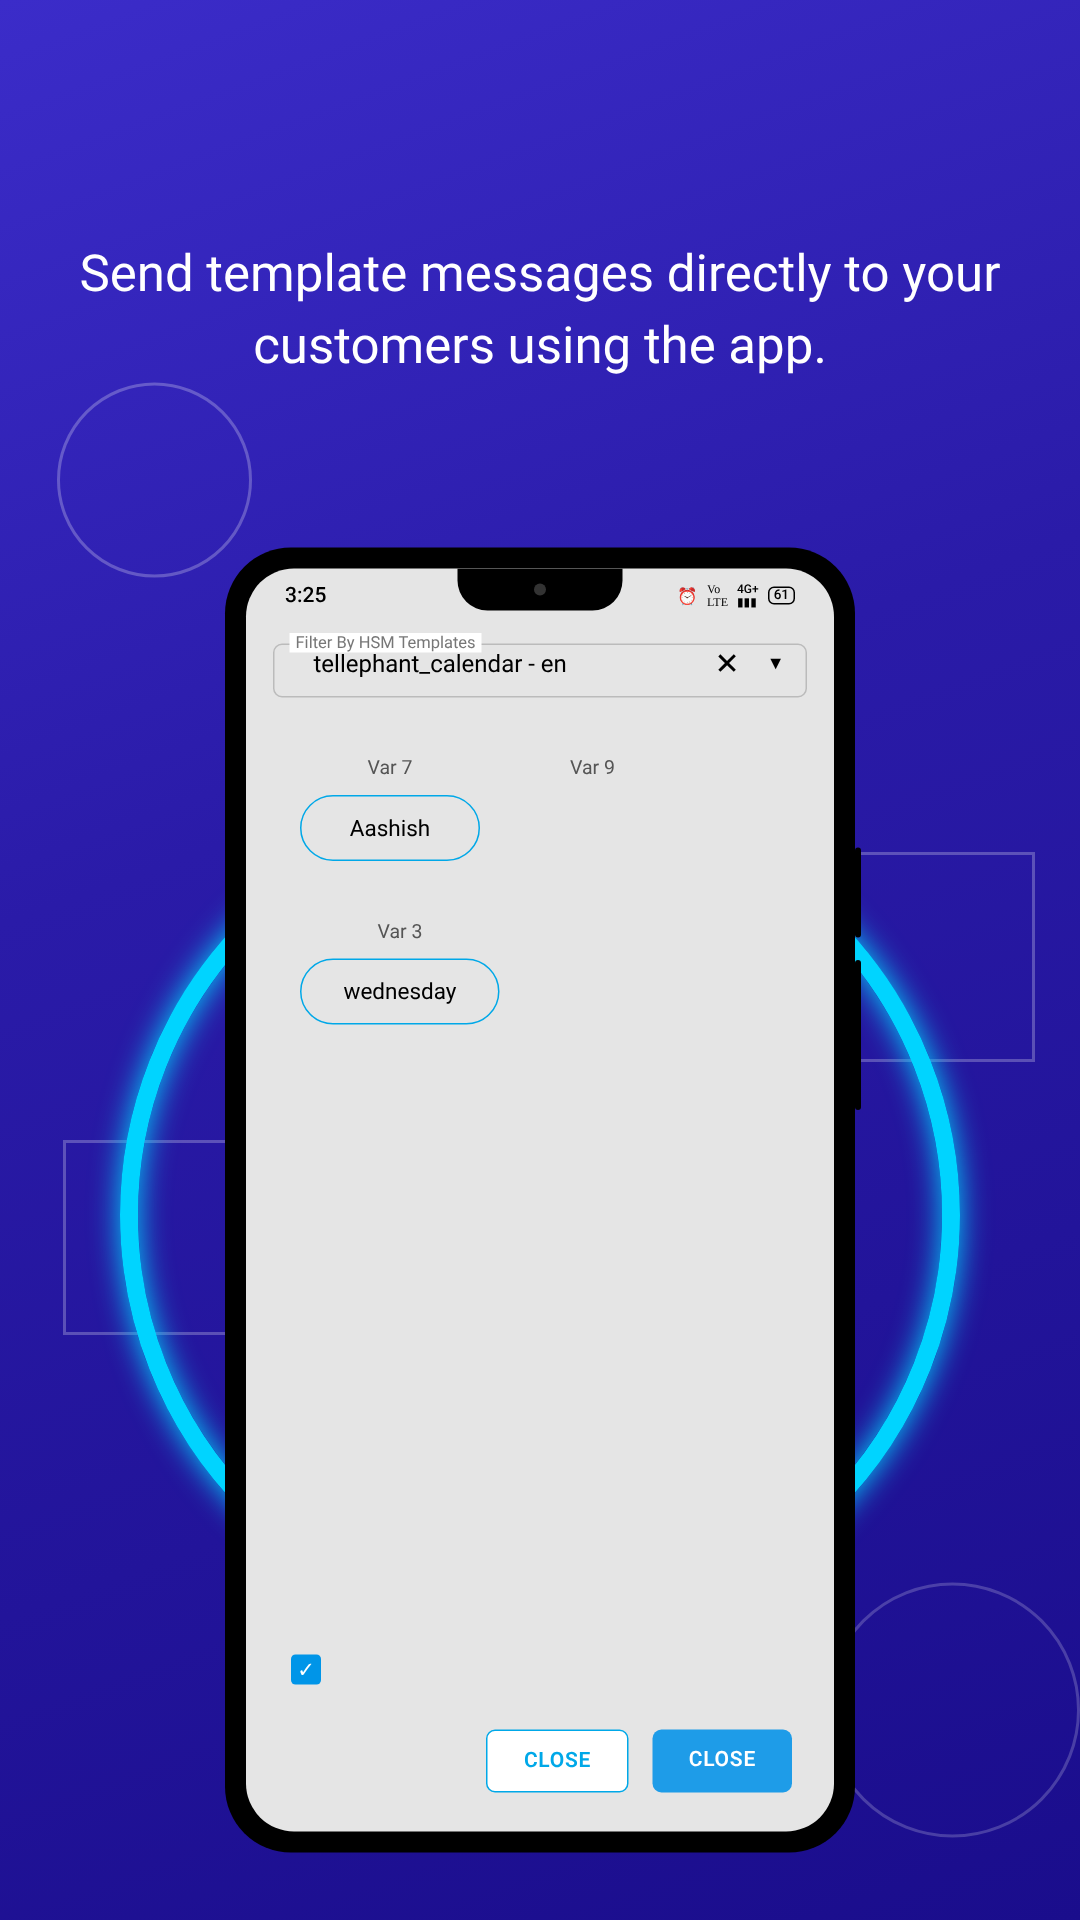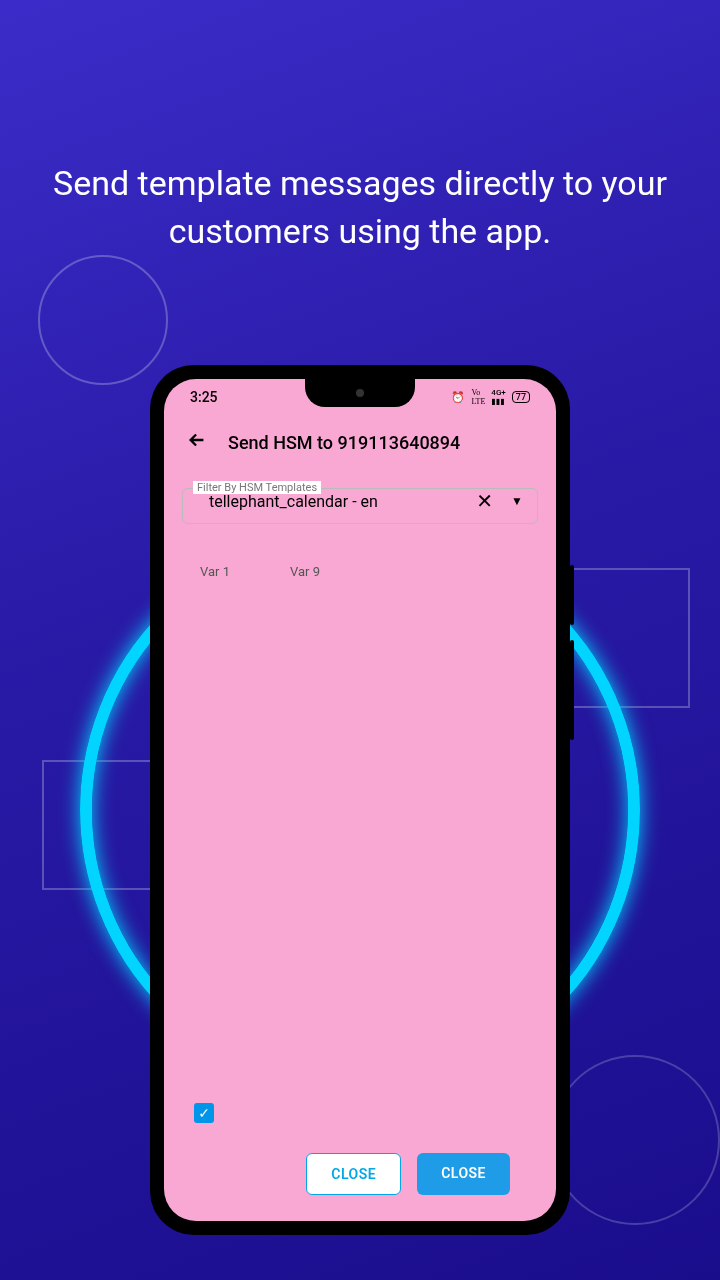--- a/index.html
+++ b/index.html
@@ -83,21 +83,21 @@
   background: #000;
   border-radius: 44px;
   padding: 14px;
 }
 .phone-side-btn1 { position:absolute; right:-4px; top:200px; width:4px; height:60px; background:#000; border-radius:2px; }
 .phone-side-btn2 { position:absolute; right:-4px; top:275px; width:4px; height:100px; background:#000; border-radius:2px; }
 
 .phone-screen {
   width: 100%;
   height: 100%;
-  background: #f9a8d4;
+  background: #e5e5e5;
   border-radius: 32px;
   overflow: hidden;
   position: relative;
 }
 
 .notch {
   position: absolute;
   top: 0;
   left: 50%;
   transform: translateX(-50%);
@@ -220,21 +220,21 @@
 }
 .consent-text {
   font-size: 12px;
   color: #333;
   line-height: 1.4;
 }
 
 .button-row {
   position: absolute;
   bottom: 26px;
-  right: 46px;
+  right: 28px;
   display: flex;
   gap: 16px;
 }
 .btn {
   border-radius: 6px;
   padding: 12px 24px;
   font-size: 14px;
   font-weight: 600;
   letter-spacing: 0.5px;
   cursor: pointer;
@@ -266,50 +266,47 @@
   <div class="phone-side-btn2"></div>
   <div class="phone-screen">
     <div class="notch"></div>
 
     <div class="status-bar">
       <span>3:25</span>
       <div class="status-right">
         <span>⏰</span>
         <span style="font-size:8px;font-family:Liberation Serif, serif;">Vo<br>LTE</span>
         <span style="font-size:8px;">4G+<br>▮▮▮</span>
-        <span class="battery">77</span>
-      </div>
-    </div>
-
-    <div class="page-header">
-      <span class="back-arrow">
-        <svg width="22" height="22" viewBox="0 0 24 24" fill="none" stroke="#000" stroke-width="2.5">
-            <path d="M19 12H5M11 18l-6-6 6-6"></path>
-          </svg>
-      </span>
-      <span class="page-title">Send HSM to 919113640894</span>
-    </div>
+        <span class="battery">61</span>
+      </div>
+    </div>
+
 
     <div class="select-wrap">
       <span class="select-label">Filter By HSM Templates</span>
       <div class="select-row">
         <span class="select-value">tellephant_calendar - en</span>
         <div class="select-icons">
           <span class="x-icon">✕</span>
           <span class="caret-icon">▼</span>
         </div>
       </div>
     </div>
 
     <div class="vars-grid">
       <div class="var-item">
-        <span class="var-label">Var 1</span>
+        <span class="var-label">Var 7</span>
+        <div class="var-pill">Aashish</div>
       </div>
       <div class="var-item">
         <span class="var-label">Var 9</span>
+      </div>
+      <div class="var-item">
+        <span class="var-label">Var 3</span>
+        <div class="var-pill">wednesday</div>
       </div>
     </div>
 
     <div class="consent-row">
       <div class="checkbox">✓</div>
     </div>
 
     <div class="button-row">
       <div class="btn btn-close">CLOSE</div>
       <div class="btn btn-send">CLOSE</div>

